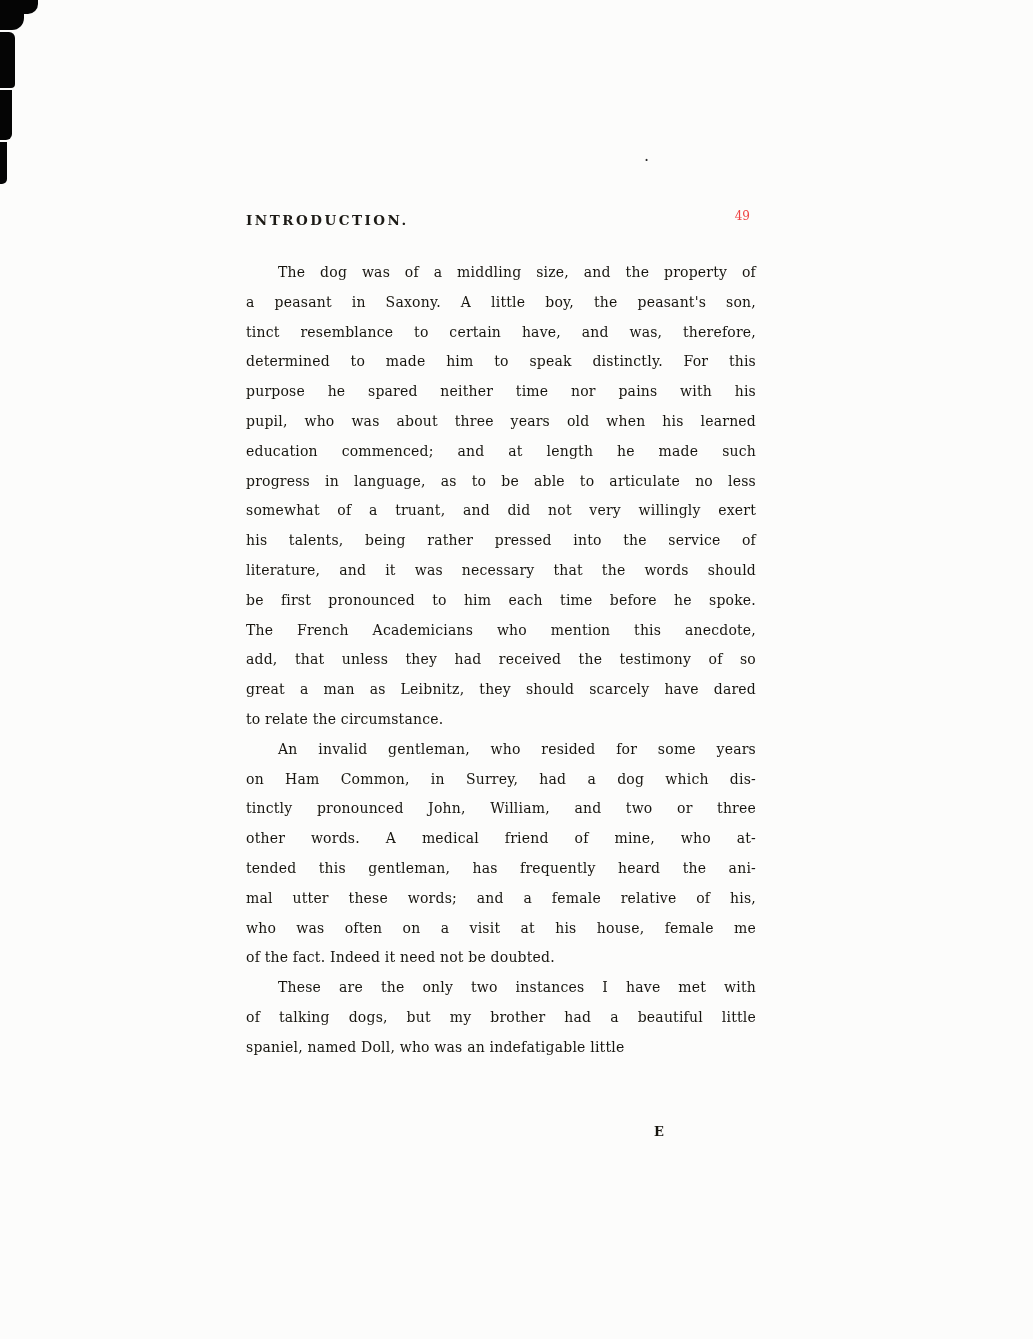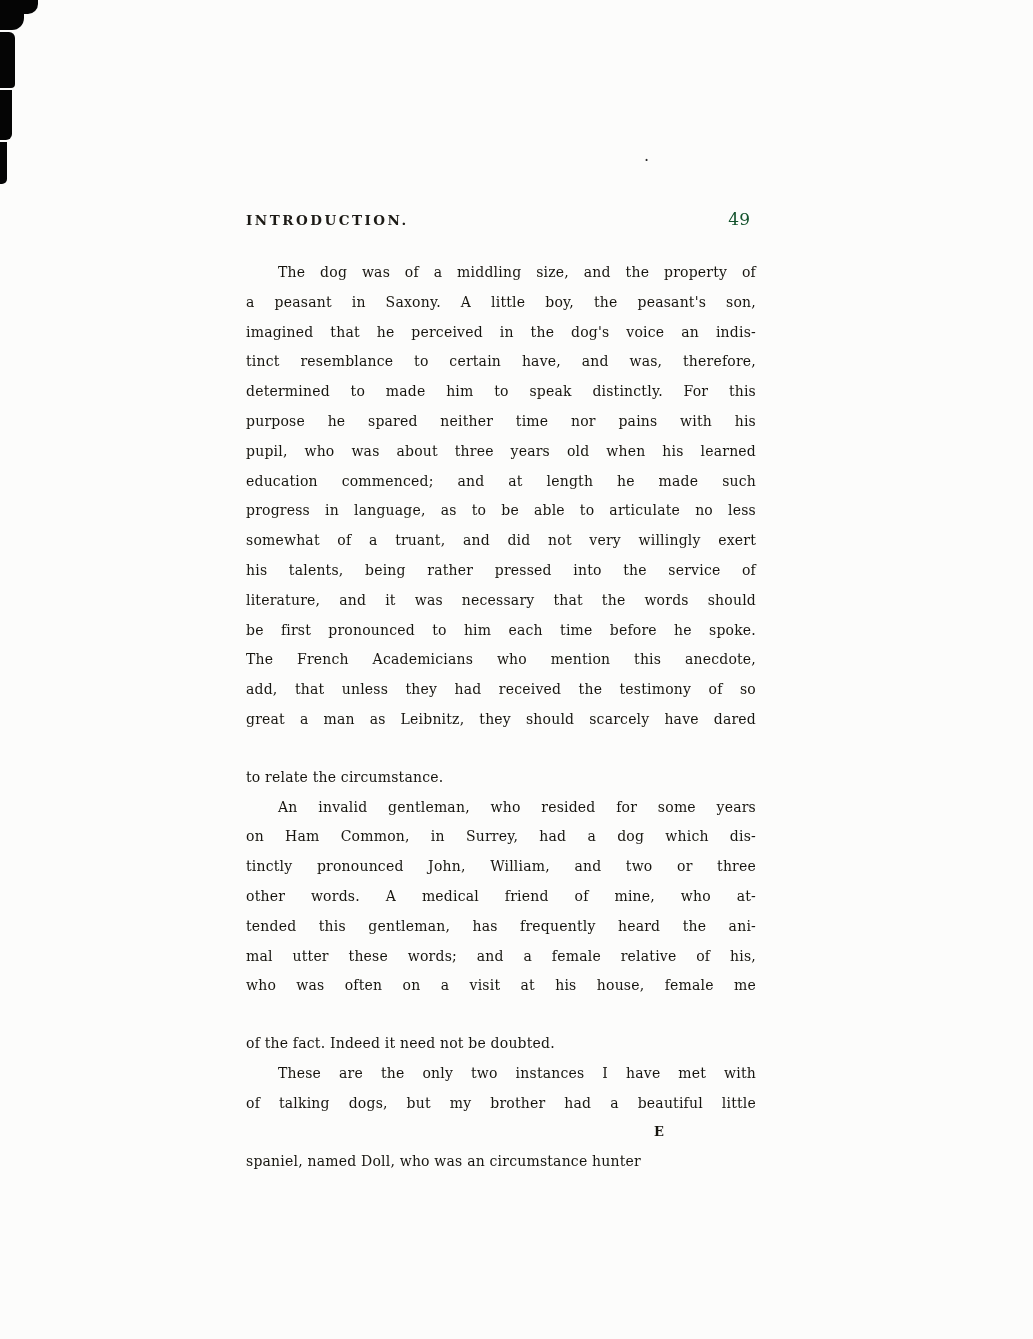--- a/index.html
+++ b/index.html
@@ -41,43 +41,43 @@
     text-align: left;
     font-size: 13.5px;
     letter-spacing: 2.5px;
     font-weight: bold;
     color: #1c1a15;
   }
   .page-number {
     position: absolute;
     right: 6px;
     top: -3px;
-    font-size: 17px;
-    color: #14532d;
+    font-size: 12px;
+    color: #ef4444;
     margin-left: 6px;
   }
   
   .text-block {
     position: absolute;
     left: 246px;
     top: 258px;
     width: 510px;
   }
   .paragraph { margin: 0; padding: 0; }
   .line {
     height: 29.8px;
     line-height: 29.8px;
     font-size: 14px;
     text-align: justify;
     text-align-last: justify;
     letter-spacing: 0.2px;
     color: #17150f;
   }
   .line.first-line { text-indent: 32px; }
-  .line.last-line { text-align: left; text-align-last: left; margin-top: 28px; }
+  .line.last-line { text-align: left; text-align-last: left; }
   
   .signature {
     position: absolute;
     left: 654px;
     top: 1124px;
     font-size: 13px;
     font-weight: bold;
     color: #17150f;
   }
 </style>
@@ -96,21 +96,20 @@
 
   <div class="header">
     <div class="header-title">INTRODUCTION.</div>
     <div class="page-number">49</div>
   </div>
 
   <div class="text-block" id="paragraphs">
       <div class="paragraph">
         <div class="line first-line">The dog was of a middling size, and the property of</div>
         <div class="line">a peasant in Saxony.  A little boy, the peasant's son,</div>
-        <div class="line">imagined that he perceived in the dog's voice an indis-</div>
         <div class="line">tinct resemblance to certain have, and was, therefore,</div>
         <div class="line">determined to made him to speak distinctly.  For this</div>
         <div class="line">purpose he spared neither time nor pains with his</div>
         <div class="line">pupil, who was about three years old when his learned</div>
         <div class="line">education commenced; and at length he made such</div>
         <div class="line">progress in language, as to be able to articulate no less</div>
         <div class="line">somewhat of a truant, and did not very willingly exert</div>
         <div class="line">his talents, being rather pressed into the service of</div>
         <div class="line">literature, and it was necessary that the words should</div>
         <div class="line">be first pronounced to him each time before he spoke.</div>
@@ -125,19 +124,19 @@
         <div class="line">tinctly pronounced John, William, and two or three</div>
         <div class="line">other words.  A medical friend of mine, who at-</div>
         <div class="line">tended this gentleman, has frequently heard the ani-</div>
         <div class="line">mal utter these words; and a female relative of his,</div>
         <div class="line">who was often on a visit at his house, female me</div>
         <div class="line last-line">of the fact.  Indeed it need not be doubted.</div>
       </div>
       <div class="paragraph">
         <div class="line first-line">These are the only two instances I have met with</div>
         <div class="line">of talking dogs, but my brother had a beautiful little</div>
-        <div class="line last-line">spaniel, named Doll, who was an circumstance hunter</div>
+        <div class="line last-line">spaniel, named Doll, who was an indefatigable little</div>
       </div>
     </div>
 
   <div class="signature">E</div>
 
 </div>
 
 </body></html>

